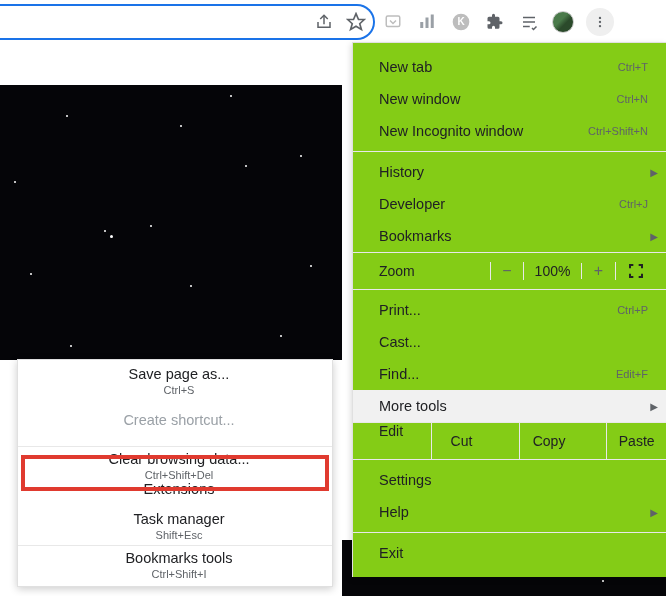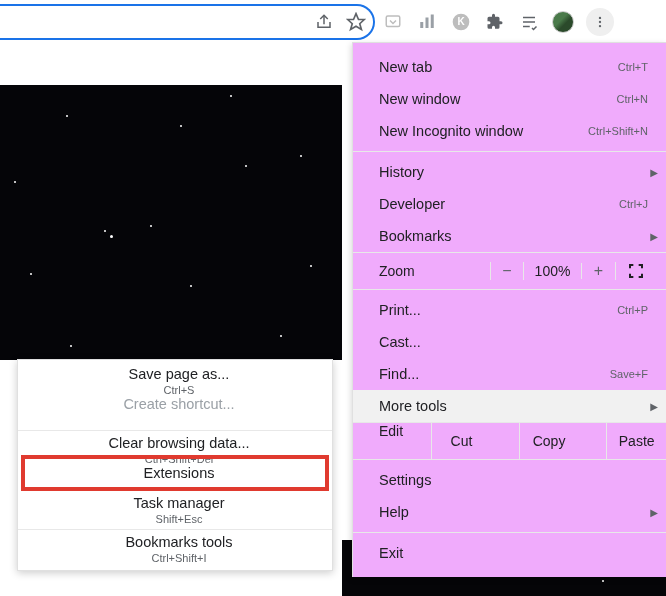--- a/index.html
+++ b/index.html
@@ -84,21 +84,21 @@
     height: 56px;
     background: #050508;
   }
   .star { position:absolute; width:2px; height:2px; background:#fff; border-radius:50%; }
   
   .main-menu {
     position: absolute;
     left: 352px;
     top: 42px;
     width: 314px;
-    background: #f0abfc;
+    background: #84cc16;
     border-top: 1px solid #e0e0e0;
     border-left: 1px solid #e0e0e0;
     box-shadow: -1px 2px 6px rgba(0,0,0,0.15);
     z-index: 4;
   }
   .menu-item {
     display: flex;
     align-items: center;
     justify-content: space-between;
     padding: 0 18px 0 26px;
@@ -152,21 +152,21 @@
     padding: 6px 0;
   }
   .sub-item {
     display:flex; align-items:center; justify-content:space-between;
     height:30px;
     padding: 0 18px 0 26px;
     font-size:14.5px;
     cursor:pointer;
     flex-direction:column;
   }
-  .sub-item.disabled { color:#9aa0a6; cursor:default; }
+  .sub-item.disabled { color:#9aa0a6; cursor:default;margin-top:16px; }
   .highlight-box {
     position:absolute;
     left: 21px;
     top: 455px;
     width: 308px;
     height: 36px;
     border: 4px solid #e03a2f;
     z-index: 6;
     pointer-events:none;
   }
@@ -299,21 +299,21 @@
   <div style="height:4px"></div>
   <div class="menu-item">
     <span>Print...</span>
     <span class="shortcut">Ctrl+P</span>
   </div>
   <div class="menu-item">
     <span>Cast...</span>
   </div>
   <div class="menu-item">
     <span>Find...</span>
-    <span class="shortcut">Save+F</span>
+    <span class="shortcut">Edit+F</span>
   </div>
   <div class="menu-item hover">
     <span>More tools</span>
     <span class="submenu-arrow">▶</span>
   </div>
   <div class="edit-row">
     <span class="edit-label">Edit</span>
     <span class="edit-btn">Cut</span>
     <span class="edit-btn">Copy</span>
     <span class="edit-btn">Paste</span>

